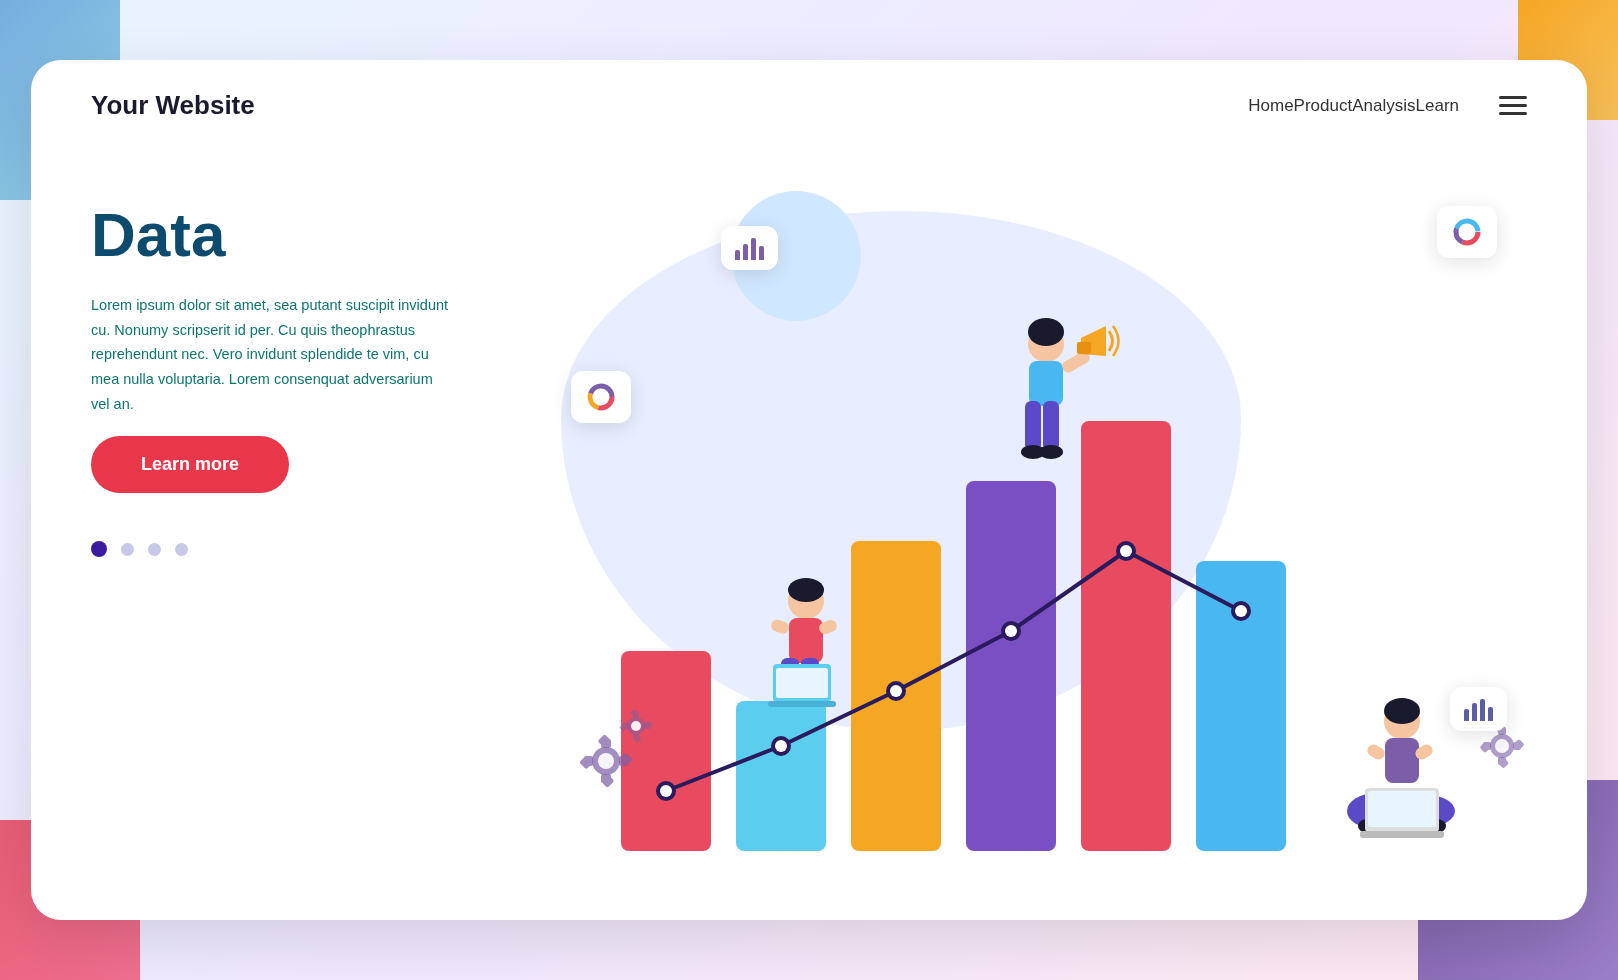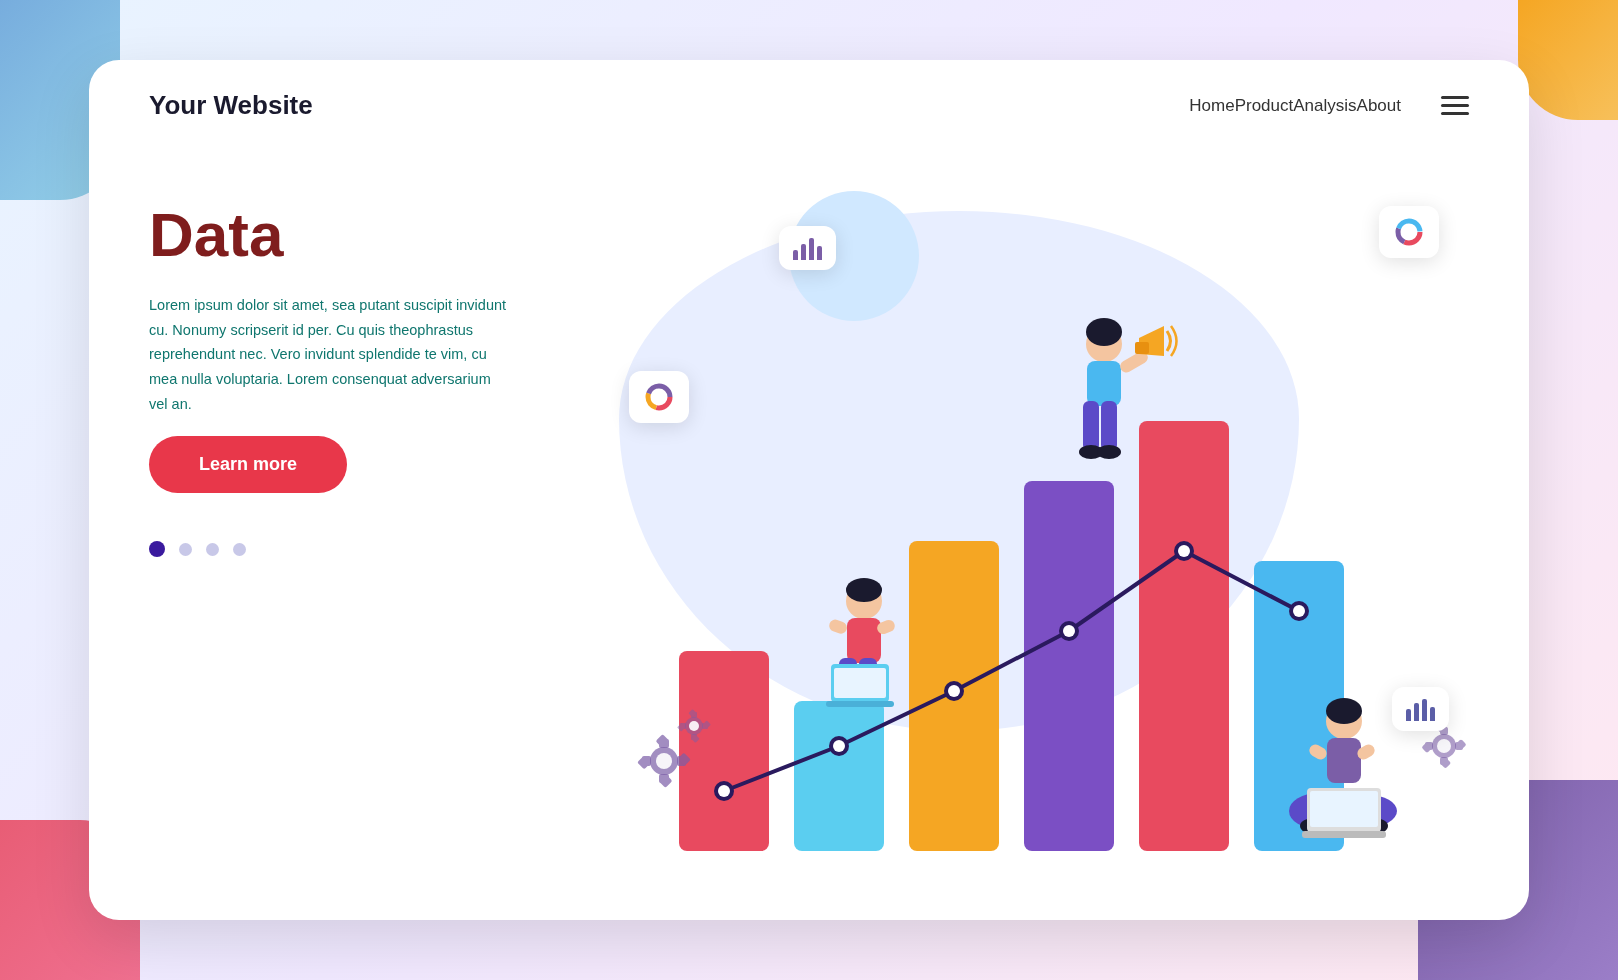--- a/index.html
+++ b/index.html
@@ -41,21 +41,21 @@
     .corner-tr {
       position: absolute;
       top: 0; right: 0;
       width: 100px; height: 120px;
       background: linear-gradient(135deg, #f5a623, #f7c05a);
       border-radius: 0 0 0 60px;
     }
 
     
     .card {
-      width: 1440px;
+      width: 1556px;
       height: 860px;
       background: #ffffff;
       border-radius: 30px;
       position: relative;
       overflow: hidden;
       box-shadow: 0 20px 60px rgba(0,0,0,0.12);
     }
 
     
     .navbar {
@@ -109,21 +109,21 @@
     .hero-left {
       width: 420px;
       padding-top: 30px;
       flex-shrink: 0;
       position: relative;
       z-index: 5;
     }
     .hero-title {
       font-size: 62px;
       font-weight: 900;
-      color: #7f1d1d;
+      color: #0c4a6e;
       line-height: 1.1;
       margin-bottom: 24px;
     }
     .hero-desc {
       font-size: 14.5px;
       color: #0f766e;
       line-height: 1.7;
       margin-bottom: 20px;
       max-width: 360px;
     }
@@ -257,21 +257,21 @@
 <div class="corner-tr"></div>
 
 <div class="card">
 
   <nav class="navbar">
     <div class="logo">Your Website</div>
     <div class="nav-links">
       <a class="nav-link" href="#">Home</a>
       <a class="nav-link" href="#">Product</a>
       <a class="nav-link" href="#">Analysis</a>
-      <a class="nav-link" href="#">About</a>
+      <a class="nav-link" href="#">Learn</a>
     </div>
     <div class="hamburger">
       <span></span>
       <span></span>
       <span></span>
     </div>
   </nav>
 
   <div class="hero">
 

